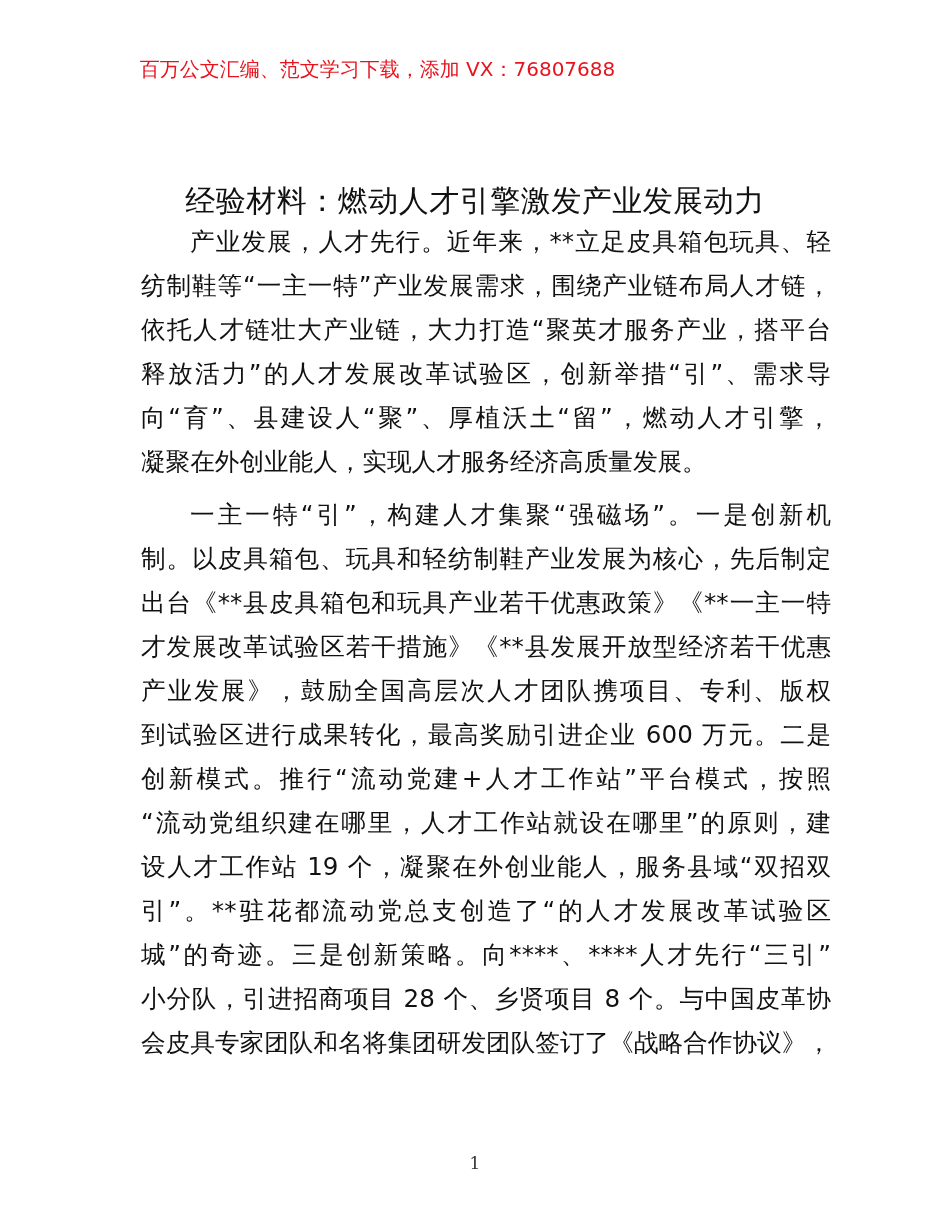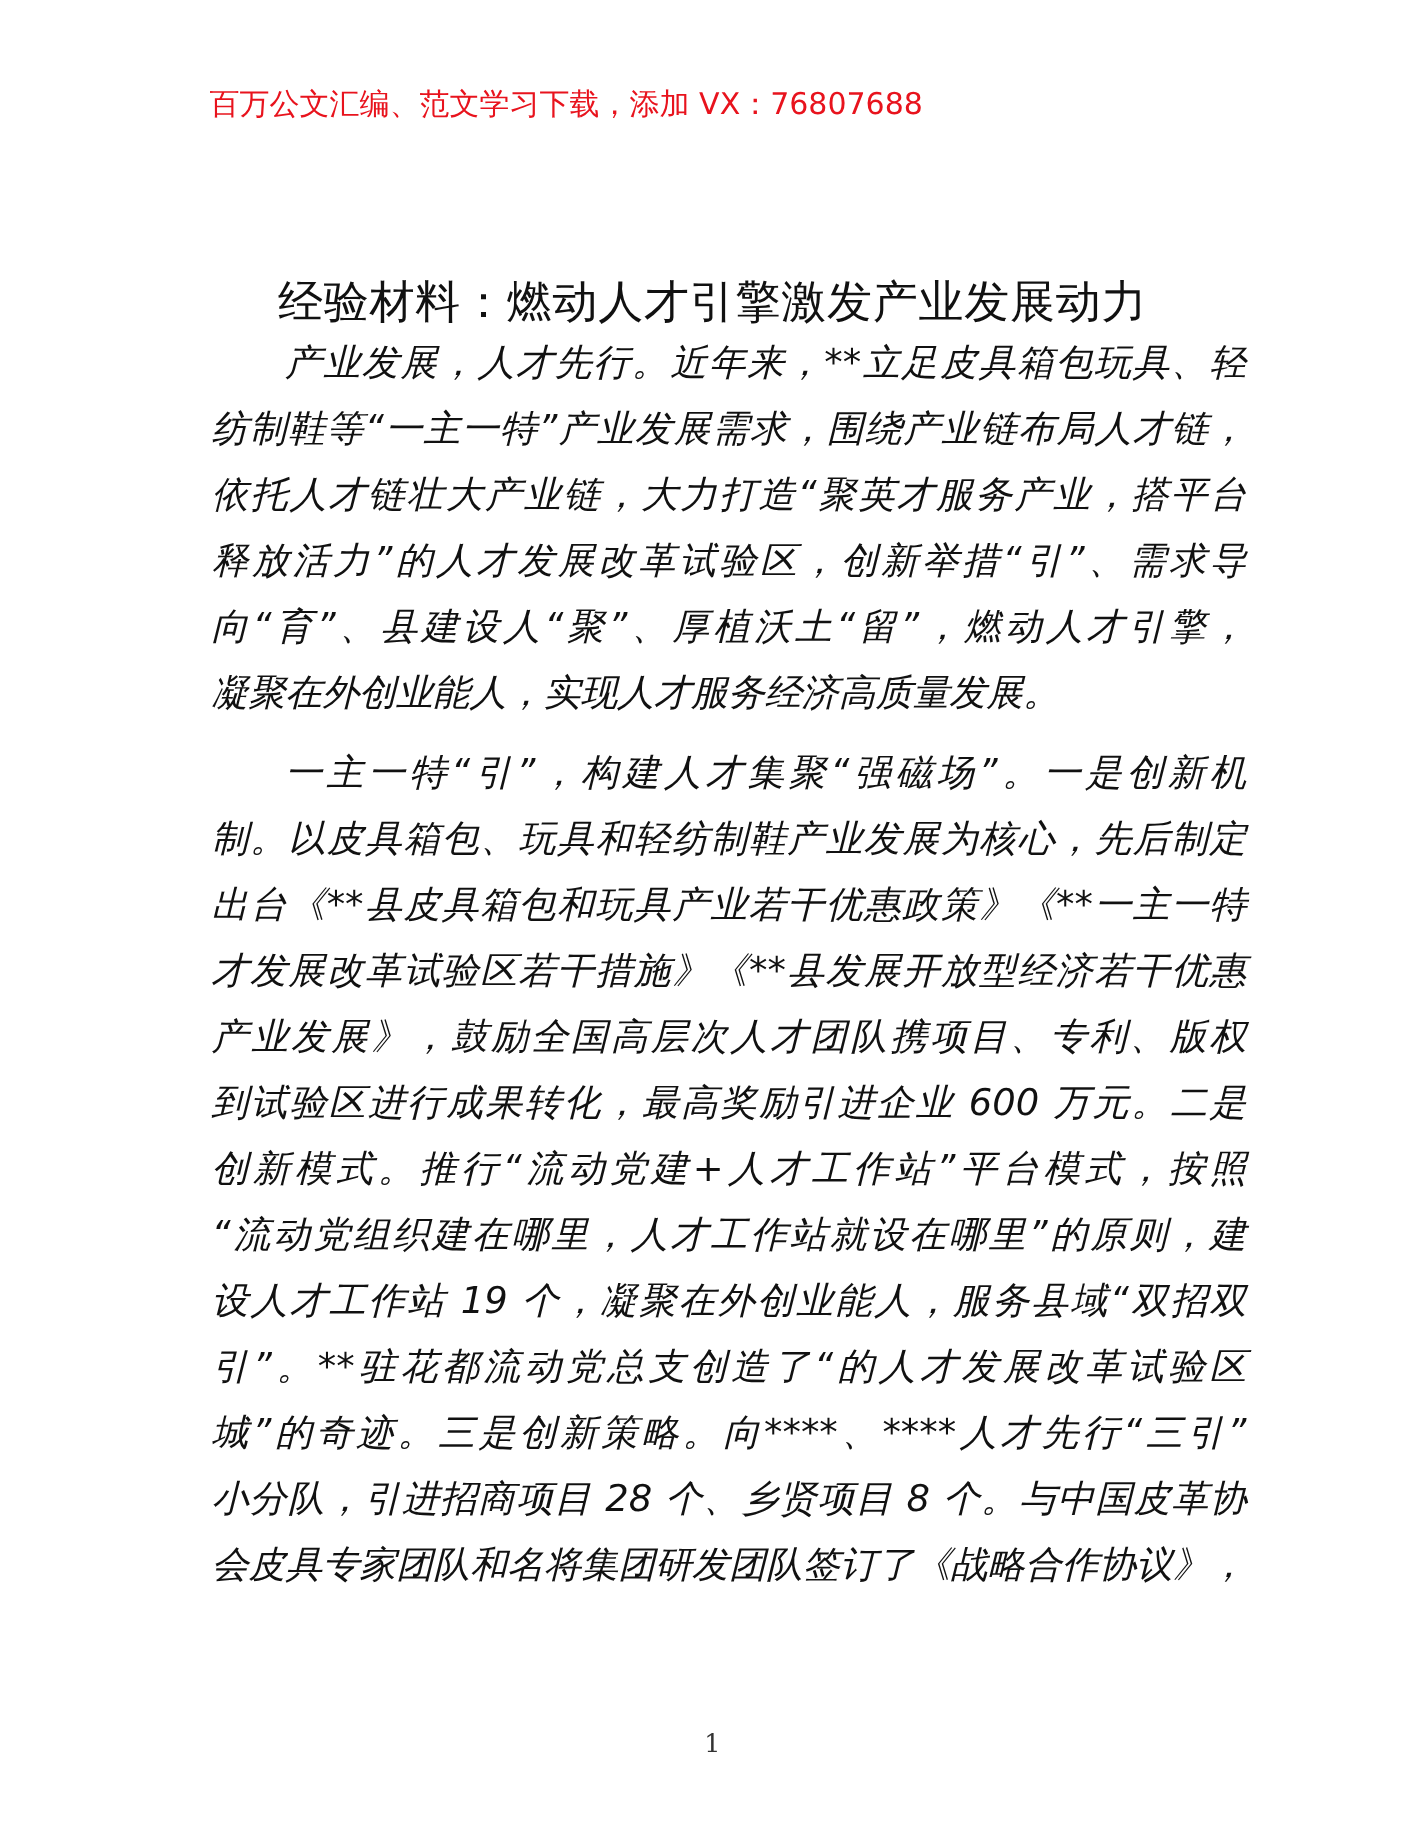--- a/index.html
+++ b/index.html
@@ -47,21 +47,20 @@
     .line {
       position: absolute;
       left: 0;
       width: 690px;
       font-size: 24.6px;
       line-height: 30px;
       white-space: nowrap;
       color: #111111;
       text-align: justify;
       text-align-last: justify;
-      font-style: italic;
     }
     .line.indent {
       left: 49px;
       width: 641px;
     }
     .line.last {
       text-align-last: left;
     }
     .page-number {
       position: absolute;

